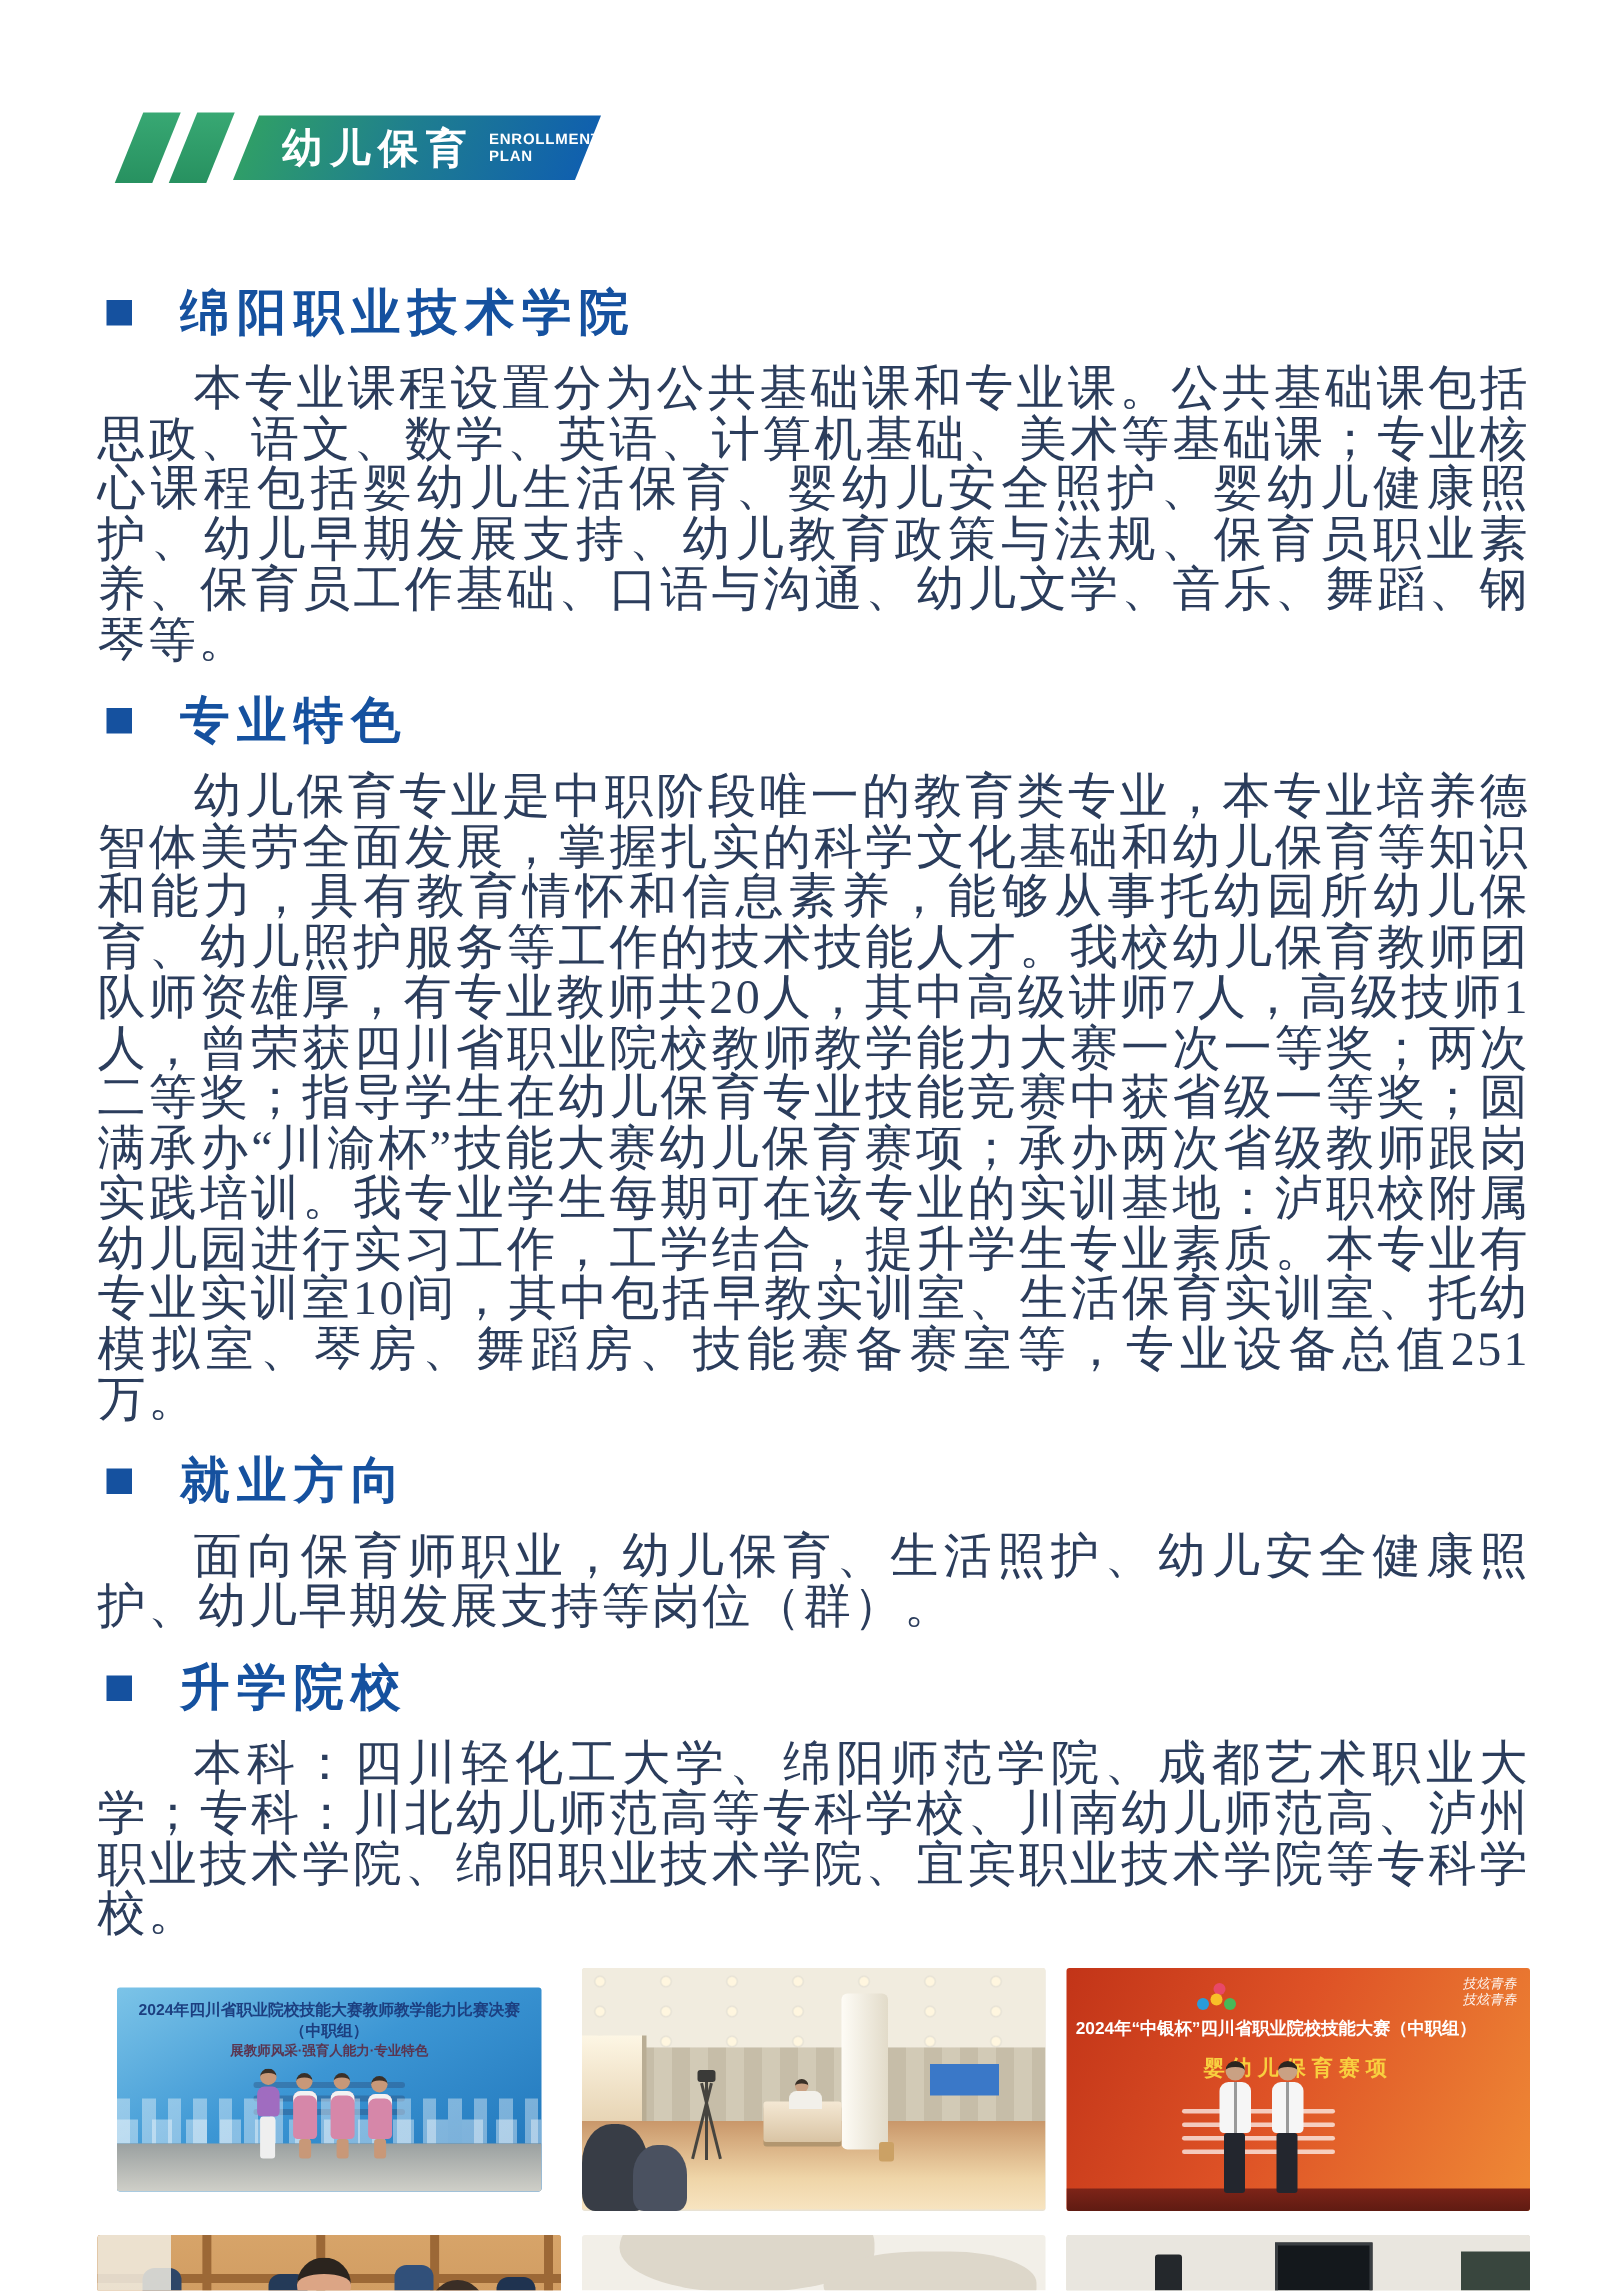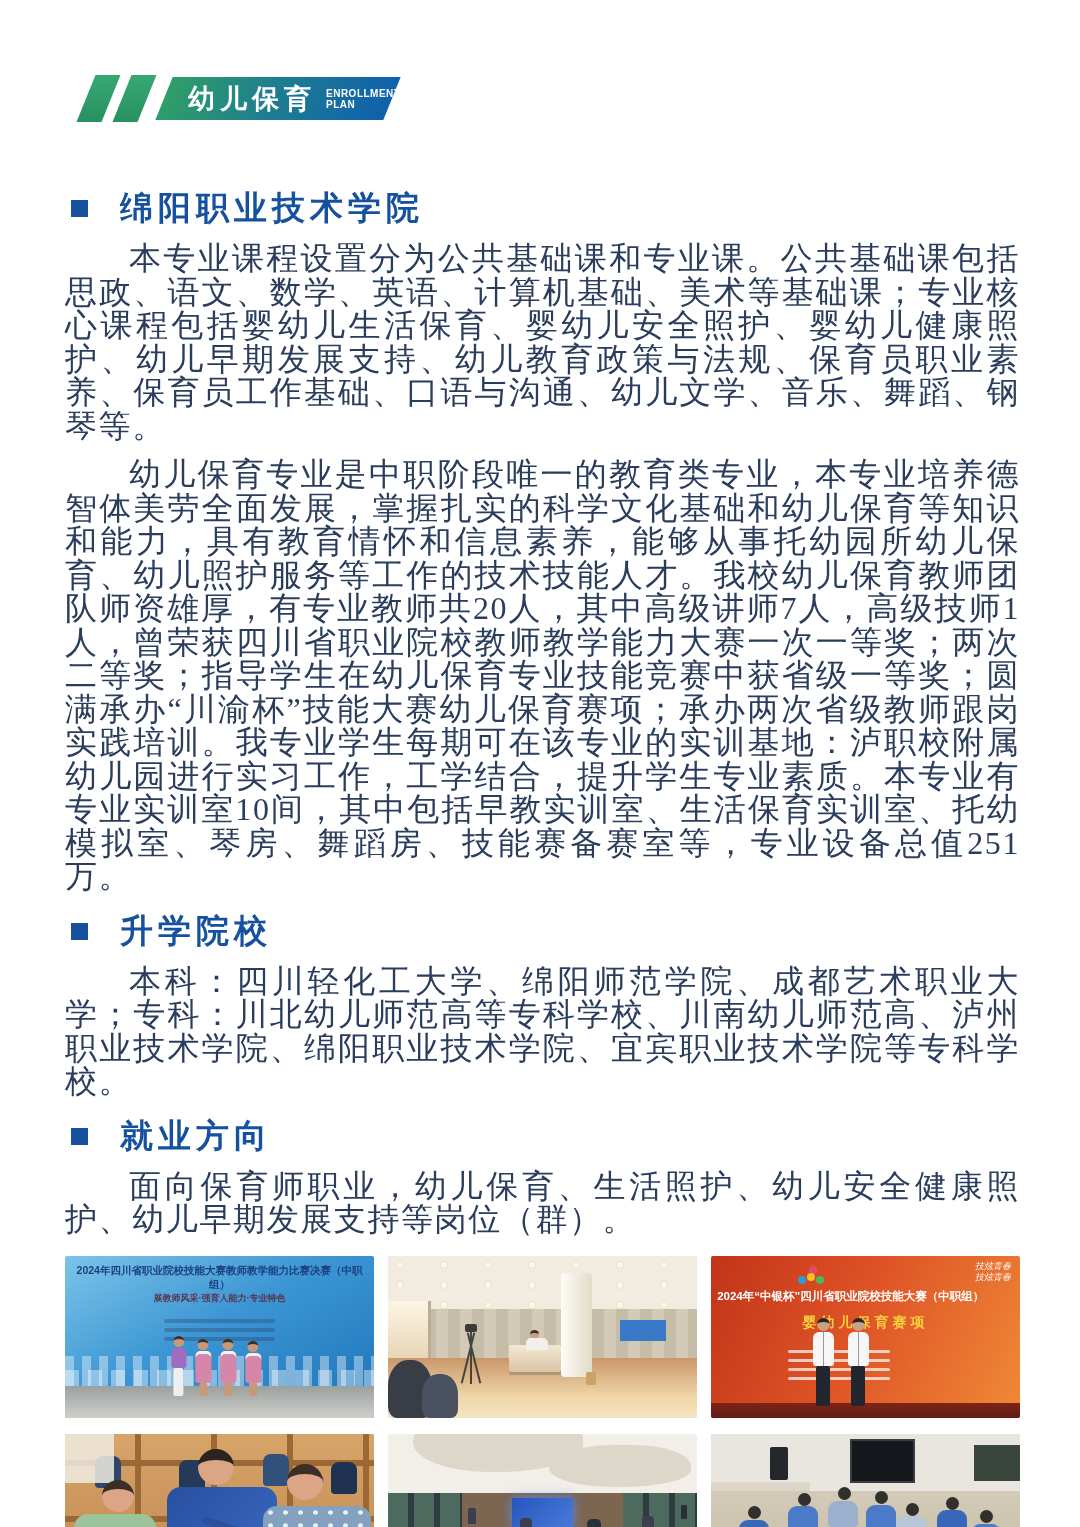--- a/index.html
+++ b/index.html
@@ -178,42 +178,46 @@
 
     <section class="sec">
       <div class="h-row">
         <span class="bullet"></span>
         <h2 class="h-title">绵阳职业技术学院</h2>
       </div>
       <p class="body">本专业课程设置分为公共基础课和专业课。公共基础课包括思政、语文、数学、英语、计算机基础、美术等基础课；专业核心课程包括婴幼儿生活保育、婴幼儿安全照护、婴幼儿健康照护、幼儿早期发展支持、幼儿教育政策与法规、保育员职业素养、保育员工作基础、口语与沟通、幼儿文学、音乐、舞蹈、钢琴等。</p>
     </section>
 
     <section class="sec">
+      <div class="h-row">
+        <span class="bullet"></span>
+        <h2 class="h-title">专业特色</h2>
+      </div>
       <p class="body">幼儿保育专业是中职阶段唯一的教育类专业，本专业培养德智体美劳全面发展，掌握扎实的科学文化基础和幼儿保育等知识和能力，具有教育情怀和信息素养，能够从事托幼园所幼儿保育、幼儿照护服务等工作的技术技能人才。我校幼儿保育教师团队师资雄厚，有专业教师共20人，其中高级讲师7人，高级技师1人，曾荣获四川省职业院校教师教学能力大赛一次一等奖；两次二等奖；指导学生在幼儿保育专业技能竞赛中获省级一等奖；圆满承办“川渝杯”技能大赛幼儿保育赛项；承办两次省级教师跟岗实践培训。我专业学生每期可在该专业的实训基地：泸职校附属幼儿园进行实习工作，工学结合，提升学生专业素质。本专业有专业实训室10间，其中包括早教实训室、生活保育实训室、托幼模拟室、琴房、舞蹈房、技能赛备赛室等，专业设备总值251万。</p>
+    </section>
+
+    <section class="sec">
+      <div class="h-row">
+        <span class="bullet"></span>
+        <h2 class="h-title">就业方向</h2>
+      </div>
+      <p class="body">面向保育师职业，幼儿保育、生活照护、幼儿安全健康照护、幼儿早期发展支持等岗位（群）。</p>
     </section>
 
     <section class="sec">
       <div class="h-row">
         <span class="bullet"></span>
         <h2 class="h-title">升学院校</h2>
       </div>
       <p class="body">本科：四川轻化工大学、绵阳师范学院、成都艺术职业大学；专科：川北幼儿师范高等专科学校、川南幼儿师范高、泸州职业技术学院、绵阳职业技术学院、宜宾职业技术学院等专科学校。</p>
     </section>
 
-    <section class="sec">
-      <div class="h-row">
-        <span class="bullet"></span>
-        <h2 class="h-title">就业方向</h2>
-      </div>
-      <p class="body">面向保育师职业，幼儿保育、生活照护、幼儿安全健康照护、幼儿早期发展支持等岗位（群）。</p>
-    </section>
-
     <div class="photo-grid">
 
-      <figure class="photo ph1" style="margin:0;">
+      <figure class="photo ph1" style="margin:13px;">
         <div class="ph1-title">2024年四川省职业院校技能大赛教师教学能力比赛决赛（中职组）</div>
         <div class="ph1-sub">展教师风采·强育人能力·专业特色</div>
         <div class="ph1-lines">
             <i></i>
             <i></i>
             <i></i>
           </div>
         <div class="ph1-sky"></div>
         <div class="ph1-sky2"></div>
         <div class="ph1-ground"></div>

